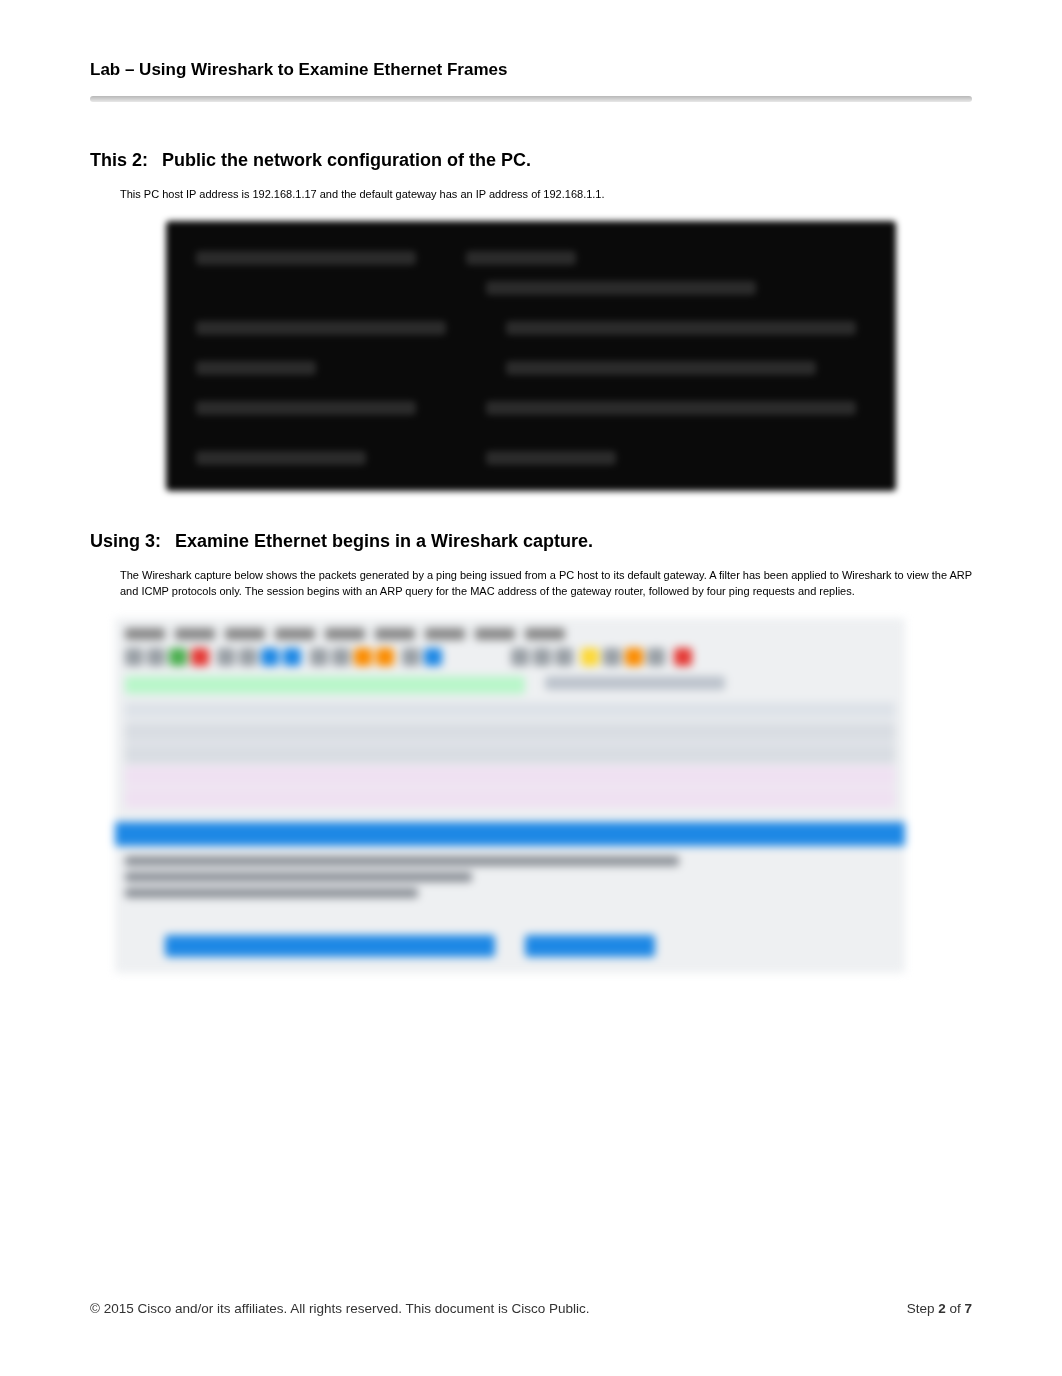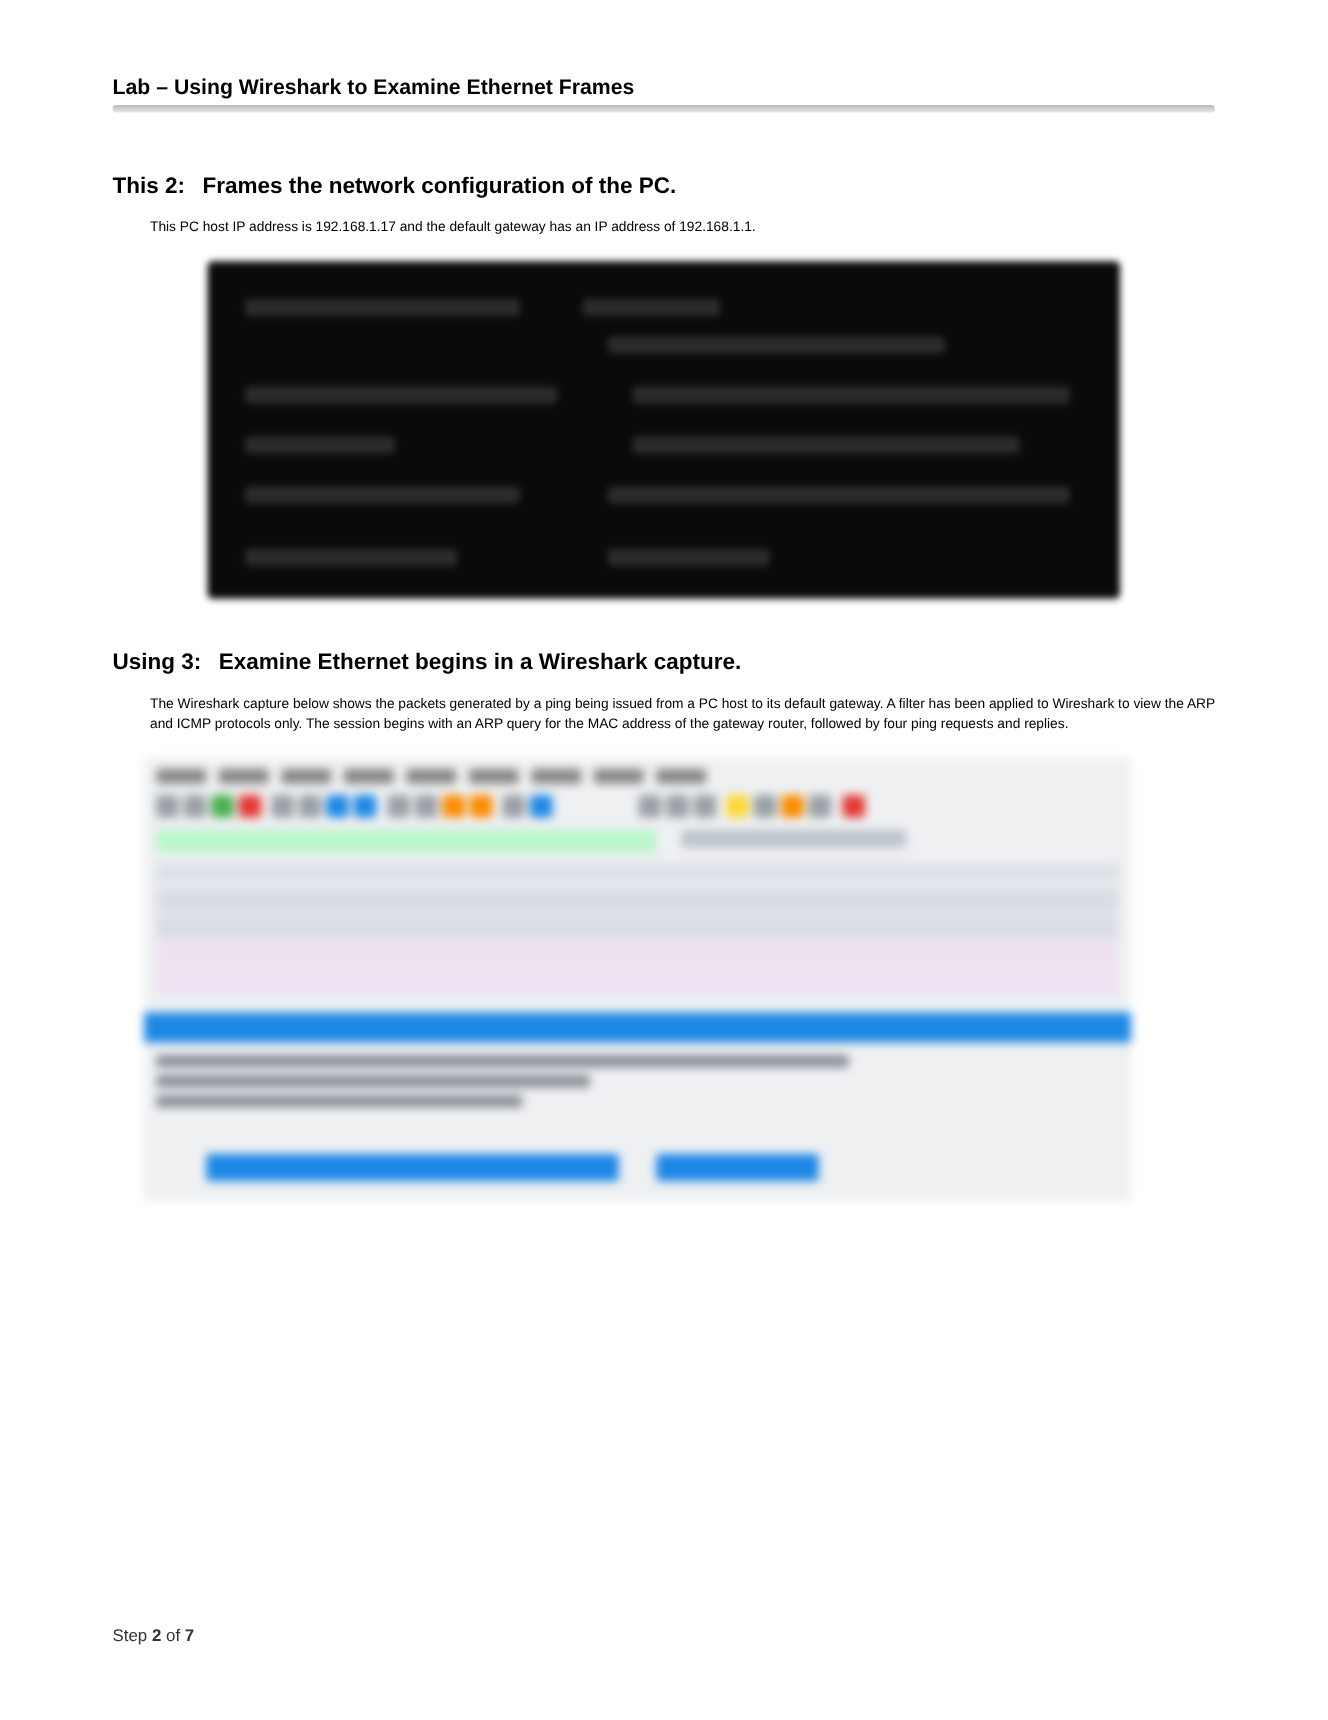--- a/index.html
+++ b/index.html
@@ -8,21 +8,21 @@
       background: #fff;
       width: 1062px;
       height: 1376px;
       position: relative;
       padding: 60px 90px 0 90px;
       color: #000;
     }
     .header-title {
       font-size: 17px;
       font-weight: bold;
-      padding-bottom: 4px;
+      padding-bottom: 16px;
     }
     .header-rule {
       height: 6px;
       background: linear-gradient(#b8b8b8, #e8e8e8);
       border-radius: 3px;
       margin-bottom: 48px;
     }
     .step-heading {
       font-size: 18px;
       font-weight: bold;
@@ -114,21 +114,21 @@
     }
     .footer .pg b { font-weight: bold; }
   </style>
 </head>
 <body>
 
 <div class="header-title">Lab – Using Wireshark to Examine Ethernet Frames</div>
 <div class="header-rule"></div>
 
 <div class="step-heading">
-  <span class="step-label">This 2:</span><span>Frames the network configuration of the PC.</span>
+  <span class="step-label">This 2:</span><span>Public the network configuration of the PC.</span>
 </div>
 <p class="body-text">This PC host IP address is 192.168.1.17 and the default gateway has an IP address of 192.168.1.1.</p>
 
 <div class="img-placeholder dark-img">
   <div class="row1"></div>
     <div class="row2"></div>
     <div class="row3"></div>
   <div class="row4"></div>
     <div class="row5"></div>
     <div class="row6"></div>
@@ -170,16 +170,17 @@
     <div class="ln" style="width:45%"></div>
     <div class="ln" style="width:38%"></div>
   </div>
   <div class="hex">
     <div class="hl1"></div>
     <div class="hl2"></div>
   </div>
 </div>
 
 <div class="footer">
+  <span>© 2015 Cisco and/or its affiliates. All rights reserved. This document is Cisco Public.</span>
   <span class="pg">
     <span>Step </span><b>2</b><span> of </span><b>7</b>
   </span>
 </div>
 
 </body></html>

